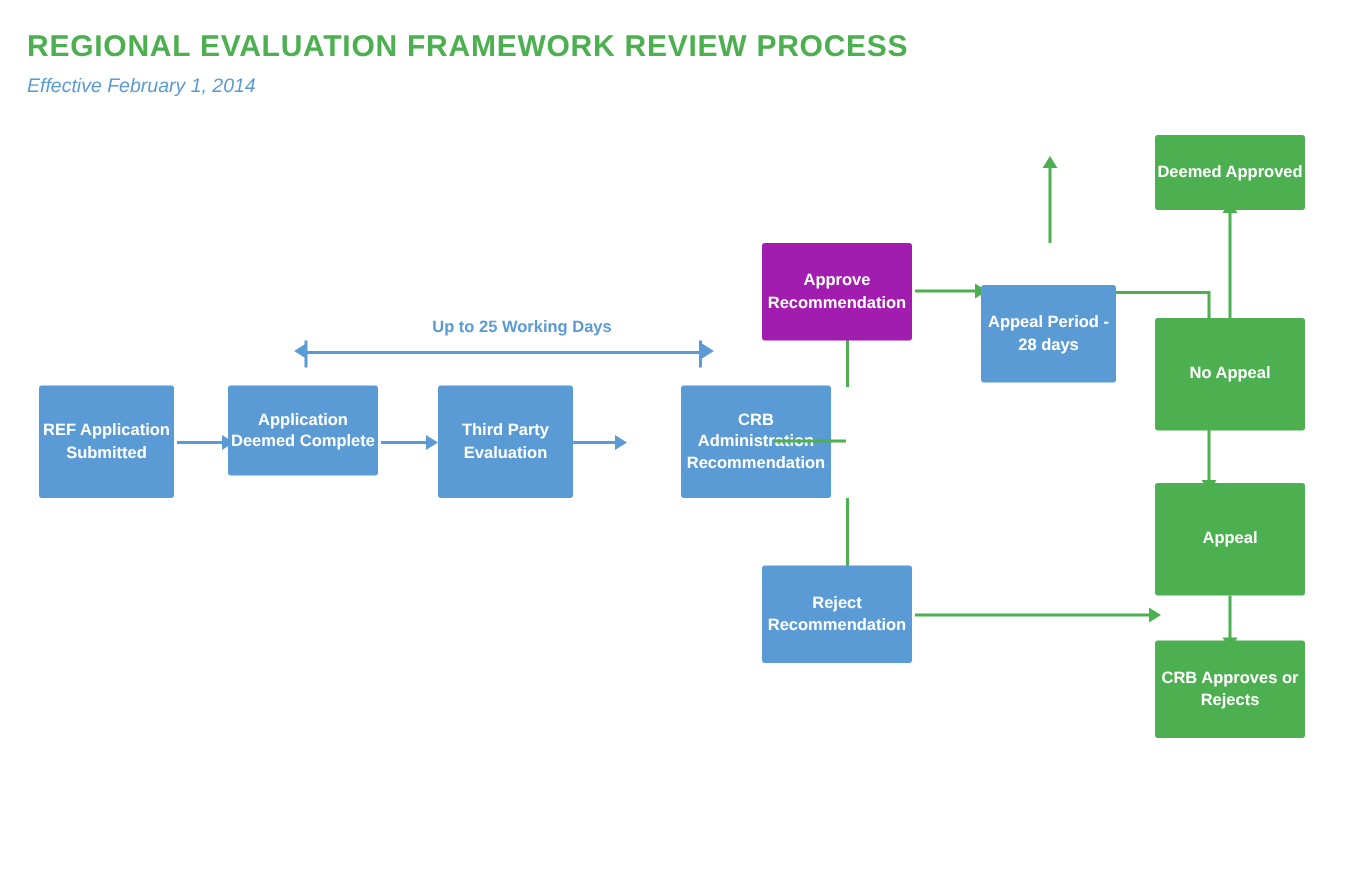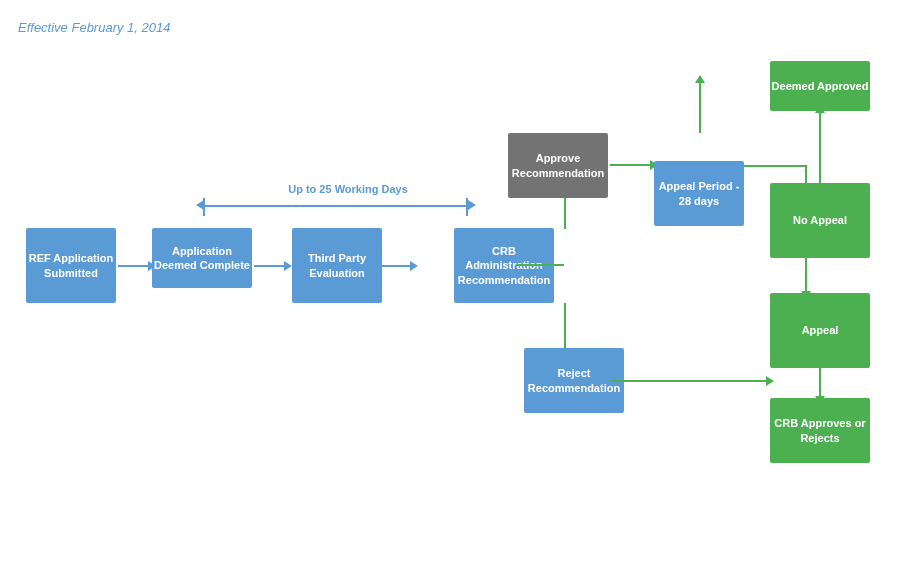--- a/index.html
+++ b/index.html
@@ -83,20 +83,21 @@
       color: #5b9bd5;
       font-weight: 600;
       text-align: center;
     }
   </style>
 </head>
 <body>
 
 <div class="page">
 
+  <div class="title">REGIONAL EVALUATION FRAMEWORK REVIEW PROCESS</div>
   <div class="subtitle">Effective February 1, 2014</div>
 
   <div class="diagram-area">
 
     <div class="box" style="left:8px; top:175px; width:90px; height:75px;">
       <span>REF Application Submitted</span>
     </div>
 
     <div class="arrow-h" style="left:100px; top:212px; width:32px;"></div>
 
@@ -127,21 +128,21 @@
     <div style="position:absolute; left:450px; top:147px; border-left:8px solid #5b9bd5; border-top:5px solid transparent; border-bottom:5px solid transparent;"></div>
 
     <div class="label-text" style="left:230px; top:130px; width:200px;">Up to 25 Working Days</div>
 
     <div style="position:absolute; left:546px; top:120px; width:2px; height:56px; background:#4CAF50;"></div>
 
     <div style="position:absolute; left:546px; top:250px; width:2px; height:80px; background:#4CAF50;"></div>
 
     <div style="position:absolute; left:498px; top:211px; width:48px; height:2px; background:#4CAF50;"></div>
 
-    <div class="box" style="left:490px; top:80px; width:100px; height:65px; background:#737373;">
+    <div class="box" style="left:490px; top:80px; width:100px; height:65px; background:#a21caf;">
       <span>Approve Recommendation</span>
     </div>
 
     <div style="position:absolute; left:592px; top:111px; width:42px; height:2px; background:#4CAF50;">
       <div style="position:absolute; right:-6px; top:-4px; border-left:8px solid #4CAF50; border-top:5px solid transparent; border-bottom:5px solid transparent;"></div>
     </div>
 
     <div class="box" style="left:636px; top:80px; width:90px; height:65px; background:#5b9bd5;margin-top:28px;">
       <span>Appeal Period - 28 days</span>
     </div>
@@ -173,21 +174,21 @@
     </div>
 
     <div style="position:absolute; left:801px; top:315px; width:2px; height:30px; background:#4CAF50;">
       <div style="position:absolute; bottom:-6px; left:-4px; border-top:8px solid #4CAF50; border-left:5px solid transparent; border-right:5px solid transparent;"></div>
     </div>
 
     <div class="box box-green" style="left:752px; top:345px; width:100px; height:65px;">
       <span>CRB Approves or Rejects</span>
     </div>
 
-    <div class="box" style="left:490px; top:295px; width:100px; height:65px; background:#5b9bd5;margin-left:16px;">
+    <div class="box" style="left:490px; top:295px; width:100px; height:65px; background:#5b9bd5;">
       <span>Reject Recommendation</span>
     </div>
 
     <div style="position:absolute; left:592px; top:327px; width:158px; height:2px; background:#4CAF50;">
       <div style="position:absolute; right:-6px; top:-4px; border-left:8px solid #4CAF50; border-top:5px solid transparent; border-bottom:5px solid transparent;"></div>
     </div>
 
   </div>
 </div>
 

